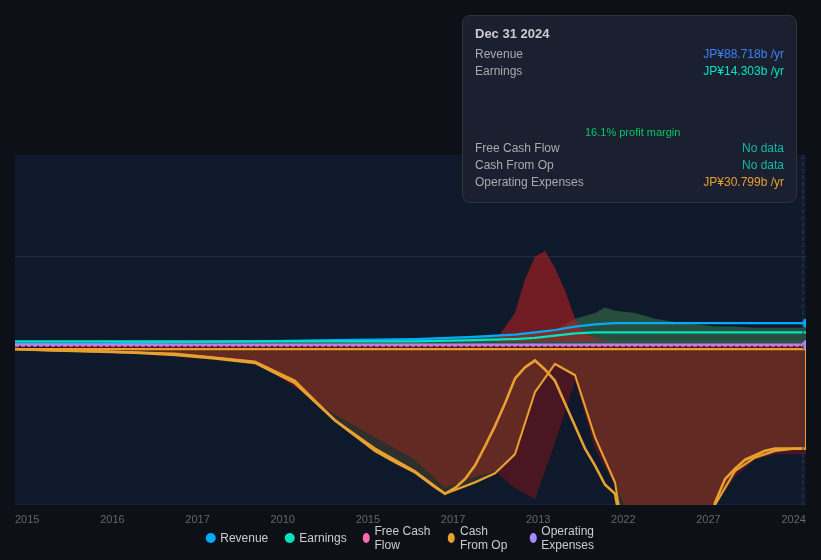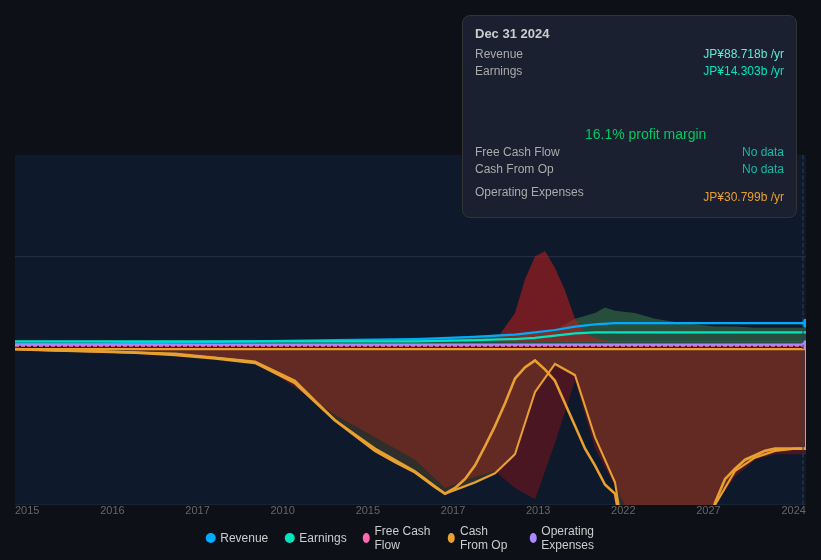--- a/index.html
+++ b/index.html
@@ -35,46 +35,46 @@
       display: flex;
       justify-content: space-between;
       align-items: center;
       margin-bottom: 3px;
       font-size: 12px;
     }
     .tooltip-label {
       color: #aaa;
       min-width: 110px;
     }
-    .tooltip-value-cyan { color: #5eead4; text-align: center; }
+    .tooltip-value-cyan { color: #3b82f6; text-align: center; }
     .tooltip-value-teal { color: #00e5c0; margin-left: 48px; }
     .tooltip-value-gray { color: #14b8a6; }
-    .tooltip-value-orange { color: #e8a030; margin-top: 11px; }
+    .tooltip-value-orange { color: #e8a030; }
     .tooltip-sub {
-      font-size: 14px;
+      font-size: 11px;
       color: #00c864;
       margin-left: 0;
       padding-left: 110px;
       margin-bottom: 3px;
       margin-top: 48px;
     }
 
     .y-axis-label {
       position: absolute;
       font-size: 11px;
       color: #666;
     }
     .y-label-top { top: 160px; left: 18px; }
     .y-label-mid { top: 248px; left: 18px; }
     .y-label-bot { top: 458px; left: 18px; }
 
     
     .x-axis {
       position: absolute;
-      bottom: 44px;
+      bottom: 35px;
       left: 15px;
       right: 15px;
       display: flex;
       justify-content: space-between;
       align-items: flex-end;
     }
     .x-label {
       font-size: 11px;
       color: #666;
     }

